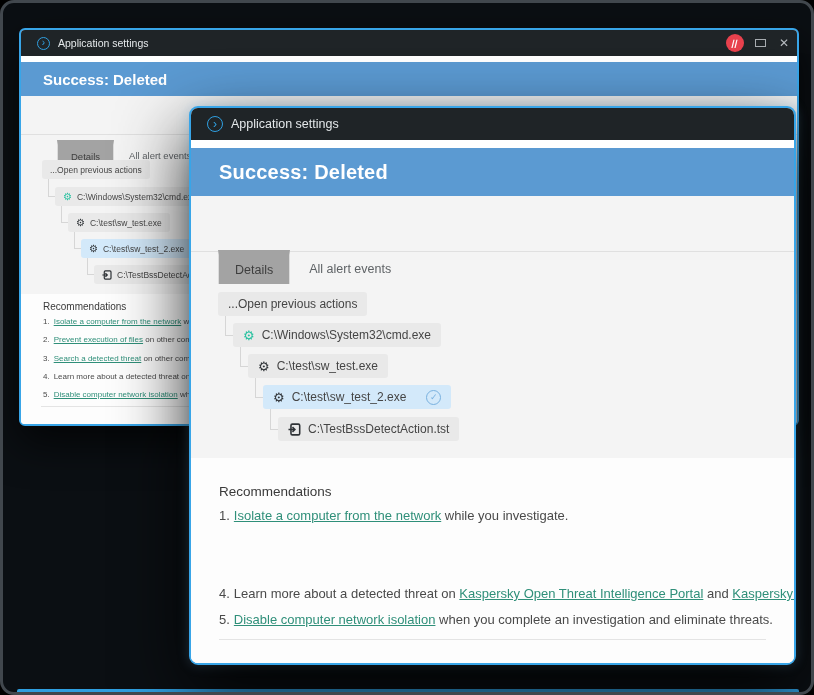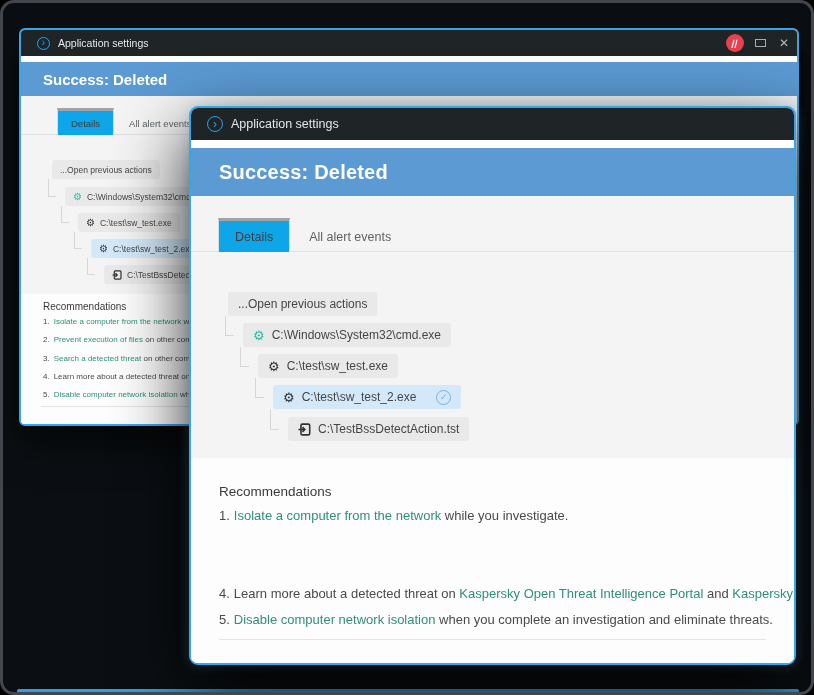--- a/index.html
+++ b/index.html
@@ -44,30 +44,30 @@
   
   .content{position:relative;background:#f4f4f4;flex:1;overflow:hidden;}
   .whitepanel{position:absolute;left:0;right:0;bottom:0;background:#fdfdfd;}
   .win-a .whitepanel{top:198px;} .win-b .whitepanel{top:262px;}
   
   .tabline{position:absolute;height:1px;background:#e0e0e0;left:0;right:0;}
   .win-a .tabline{top:38px;} .win-b .tabline{top:55px;}
   .tabs{position:absolute;display:flex;align-items:flex-end;}
   .win-a .tabs{left:36px;top:12px;} .win-b .tabs{left:27px;top:22px;}
   .tab{display:flex;align-items:center;white-space:nowrap;box-sizing:border-box;}
-  .tab.active{background:#0ea5e9;border:1px solid #dcdcdc;border-top:3px solid #a3a3a3;
-              border-bottom:none;color:#3e3e3e;}
+  .tab.active{background:#a3a3a3;border:1px solid #dcdcdc;border-top:5px solid #a3a3a3;
+              border-bottom:none;color:#3e3e3e;margin-top:32px;}
   .win-a .tab.active{height:27px;padding:0 13px;font-size:9.5px;}
   .win-b .tab.active{height:34px;padding:0 16px;font-size:12.5px;}
   .tab.inactive{color:#5f6366;}
   .win-a .tab.inactive{height:24px;padding:0 15px;font-size:9.5px;}
   .win-b .tab.inactive{height:31px;padding:0 19px;font-size:12.5px;}
   
   .chip{position:absolute;display:flex;align-items:center;background:#e9e9e9;
-        border-radius:3px;color:#454545;white-space:nowrap;box-sizing:border-box;margin-left:10px;}
+        border-radius:3px;color:#454545;white-space:nowrap;box-sizing:border-box;}
   .win-a .chip{height:19px;padding:0 8px;font-size:8.5px;gap:5px;}
   .win-b .chip{height:24px;padding:0 10px;font-size:12px;gap:7px;}
   .chip.selected{background:#d3e9fa;}
   .gear{line-height:1;flex:none;}
   .win-a .gear{font-size:10px;} .win-b .gear{font-size:13px;}
   .gear.green{color:#29c1a0;} .gear.dark{color:#303438;}
   .fico{flex:none;display:inline-flex;}
   .win-a .fico svg{width:10px;height:10px;} .win-b .fico svg{width:13px;height:13px;}
   .chk{display:inline-flex;align-items:center;justify-content:center;border-radius:50%;
        border:1px solid #79b1df;color:#79b1df;flex:none;box-sizing:border-box;}
@@ -95,21 +95,21 @@
   .win-a .rec-h{left:22px;top:205px;font-size:10px;}
   .win-b .rec-h{left:28px;top:288px;font-size:13.5px;}
   .rec-item{position:absolute;color:#4a4a4a;white-space:nowrap;}
   .win-a .rec-item{left:22px;font-size:8px;}
   .win-b .rec-item{left:28px;font-size:13px;}
   .win-a .r0{top:221px;} .win-a .r1{top:239px;} .win-a .r2{top:258px;}
   .win-a .r3{top:276px;} .win-a .r4{top:294px;}
   .win-b .r0{top:312px;} .win-b .r1{top:338px;} .win-b .r2{top:364px;}
   .win-b .r3{top:390px;} .win-b .r4{top:416px;}
   .num{margin-right:4px;}
-  .lnk{color:#2f8f79;cursor:pointer;}
+  .lnk{color:#2f8f79;text-decoration:underline;cursor:pointer;}
   .lnk:empty{display:none;}
   .divider{position:absolute;height:1px;background:#e4e4e4;}
   .win-a .divider{left:20px;right:20px;top:310px;}
   .win-b .divider{left:28px;right:28px;top:443px;}
   
   .bottom-strip{position:absolute;left:14px;right:12px;top:686px;height:5px;
                 background:#2f9fe0;border-radius:2px;z-index:1;}
 </style>
 </head>
 <body>

